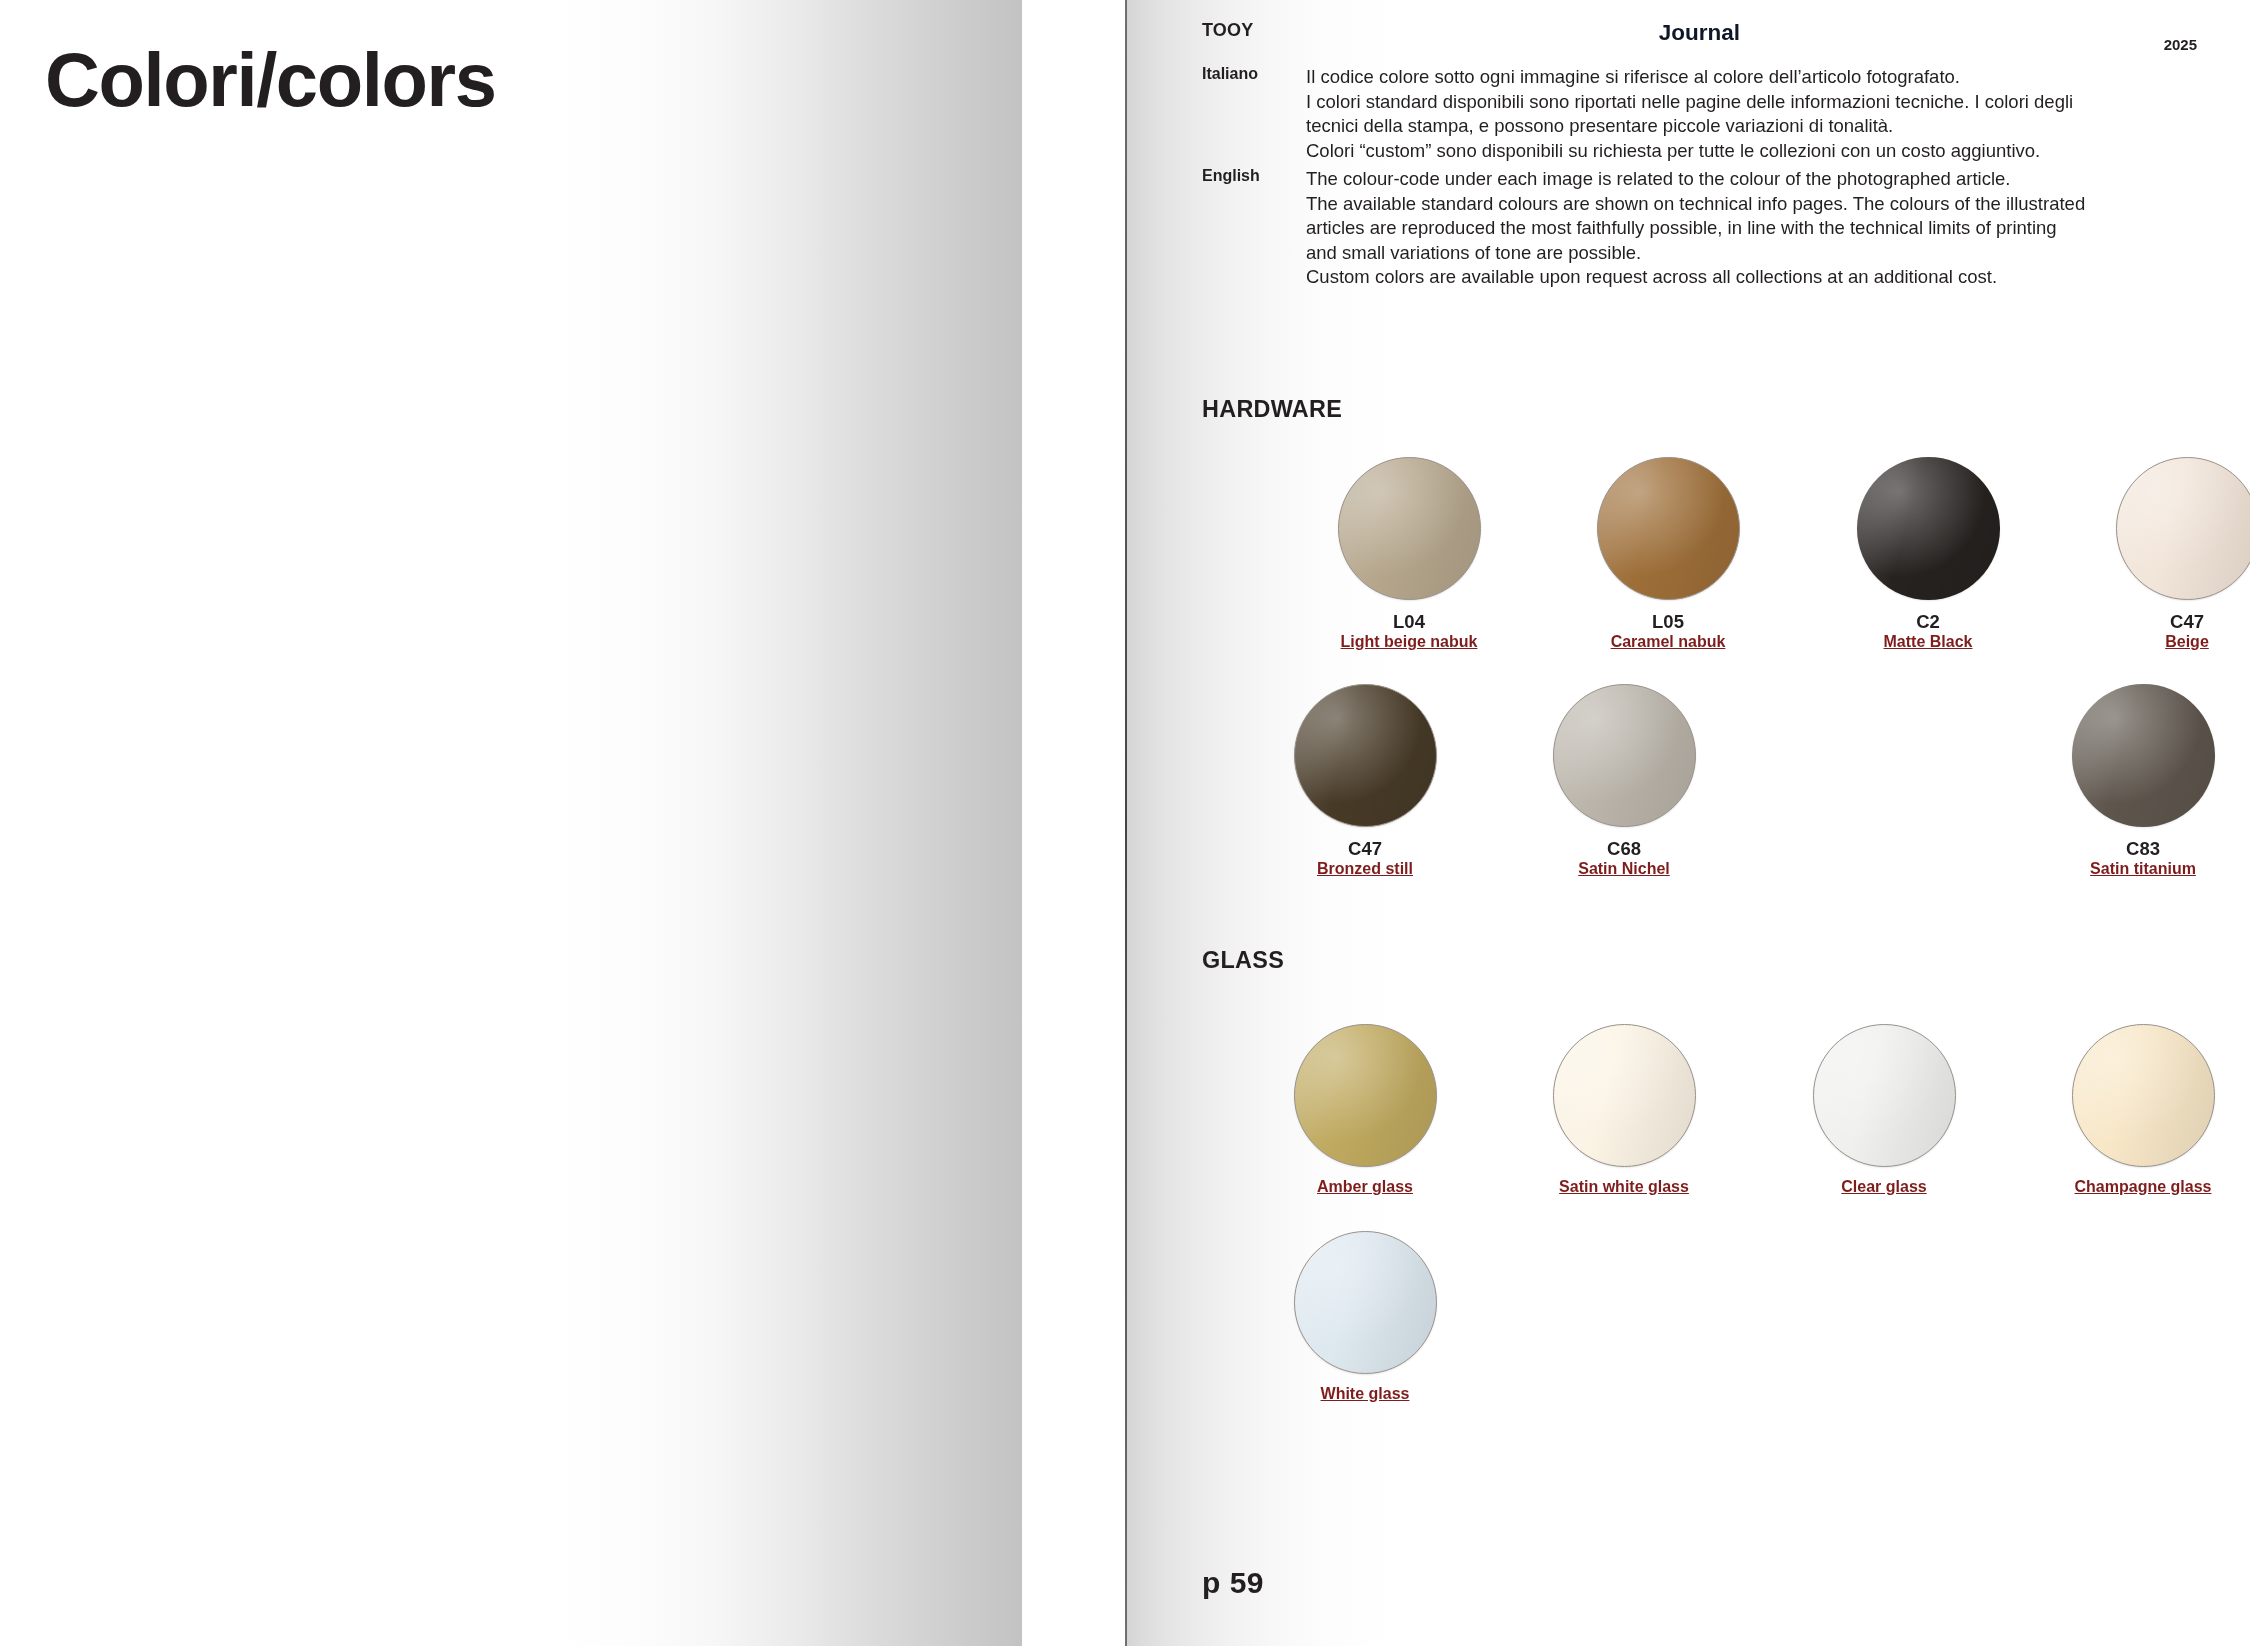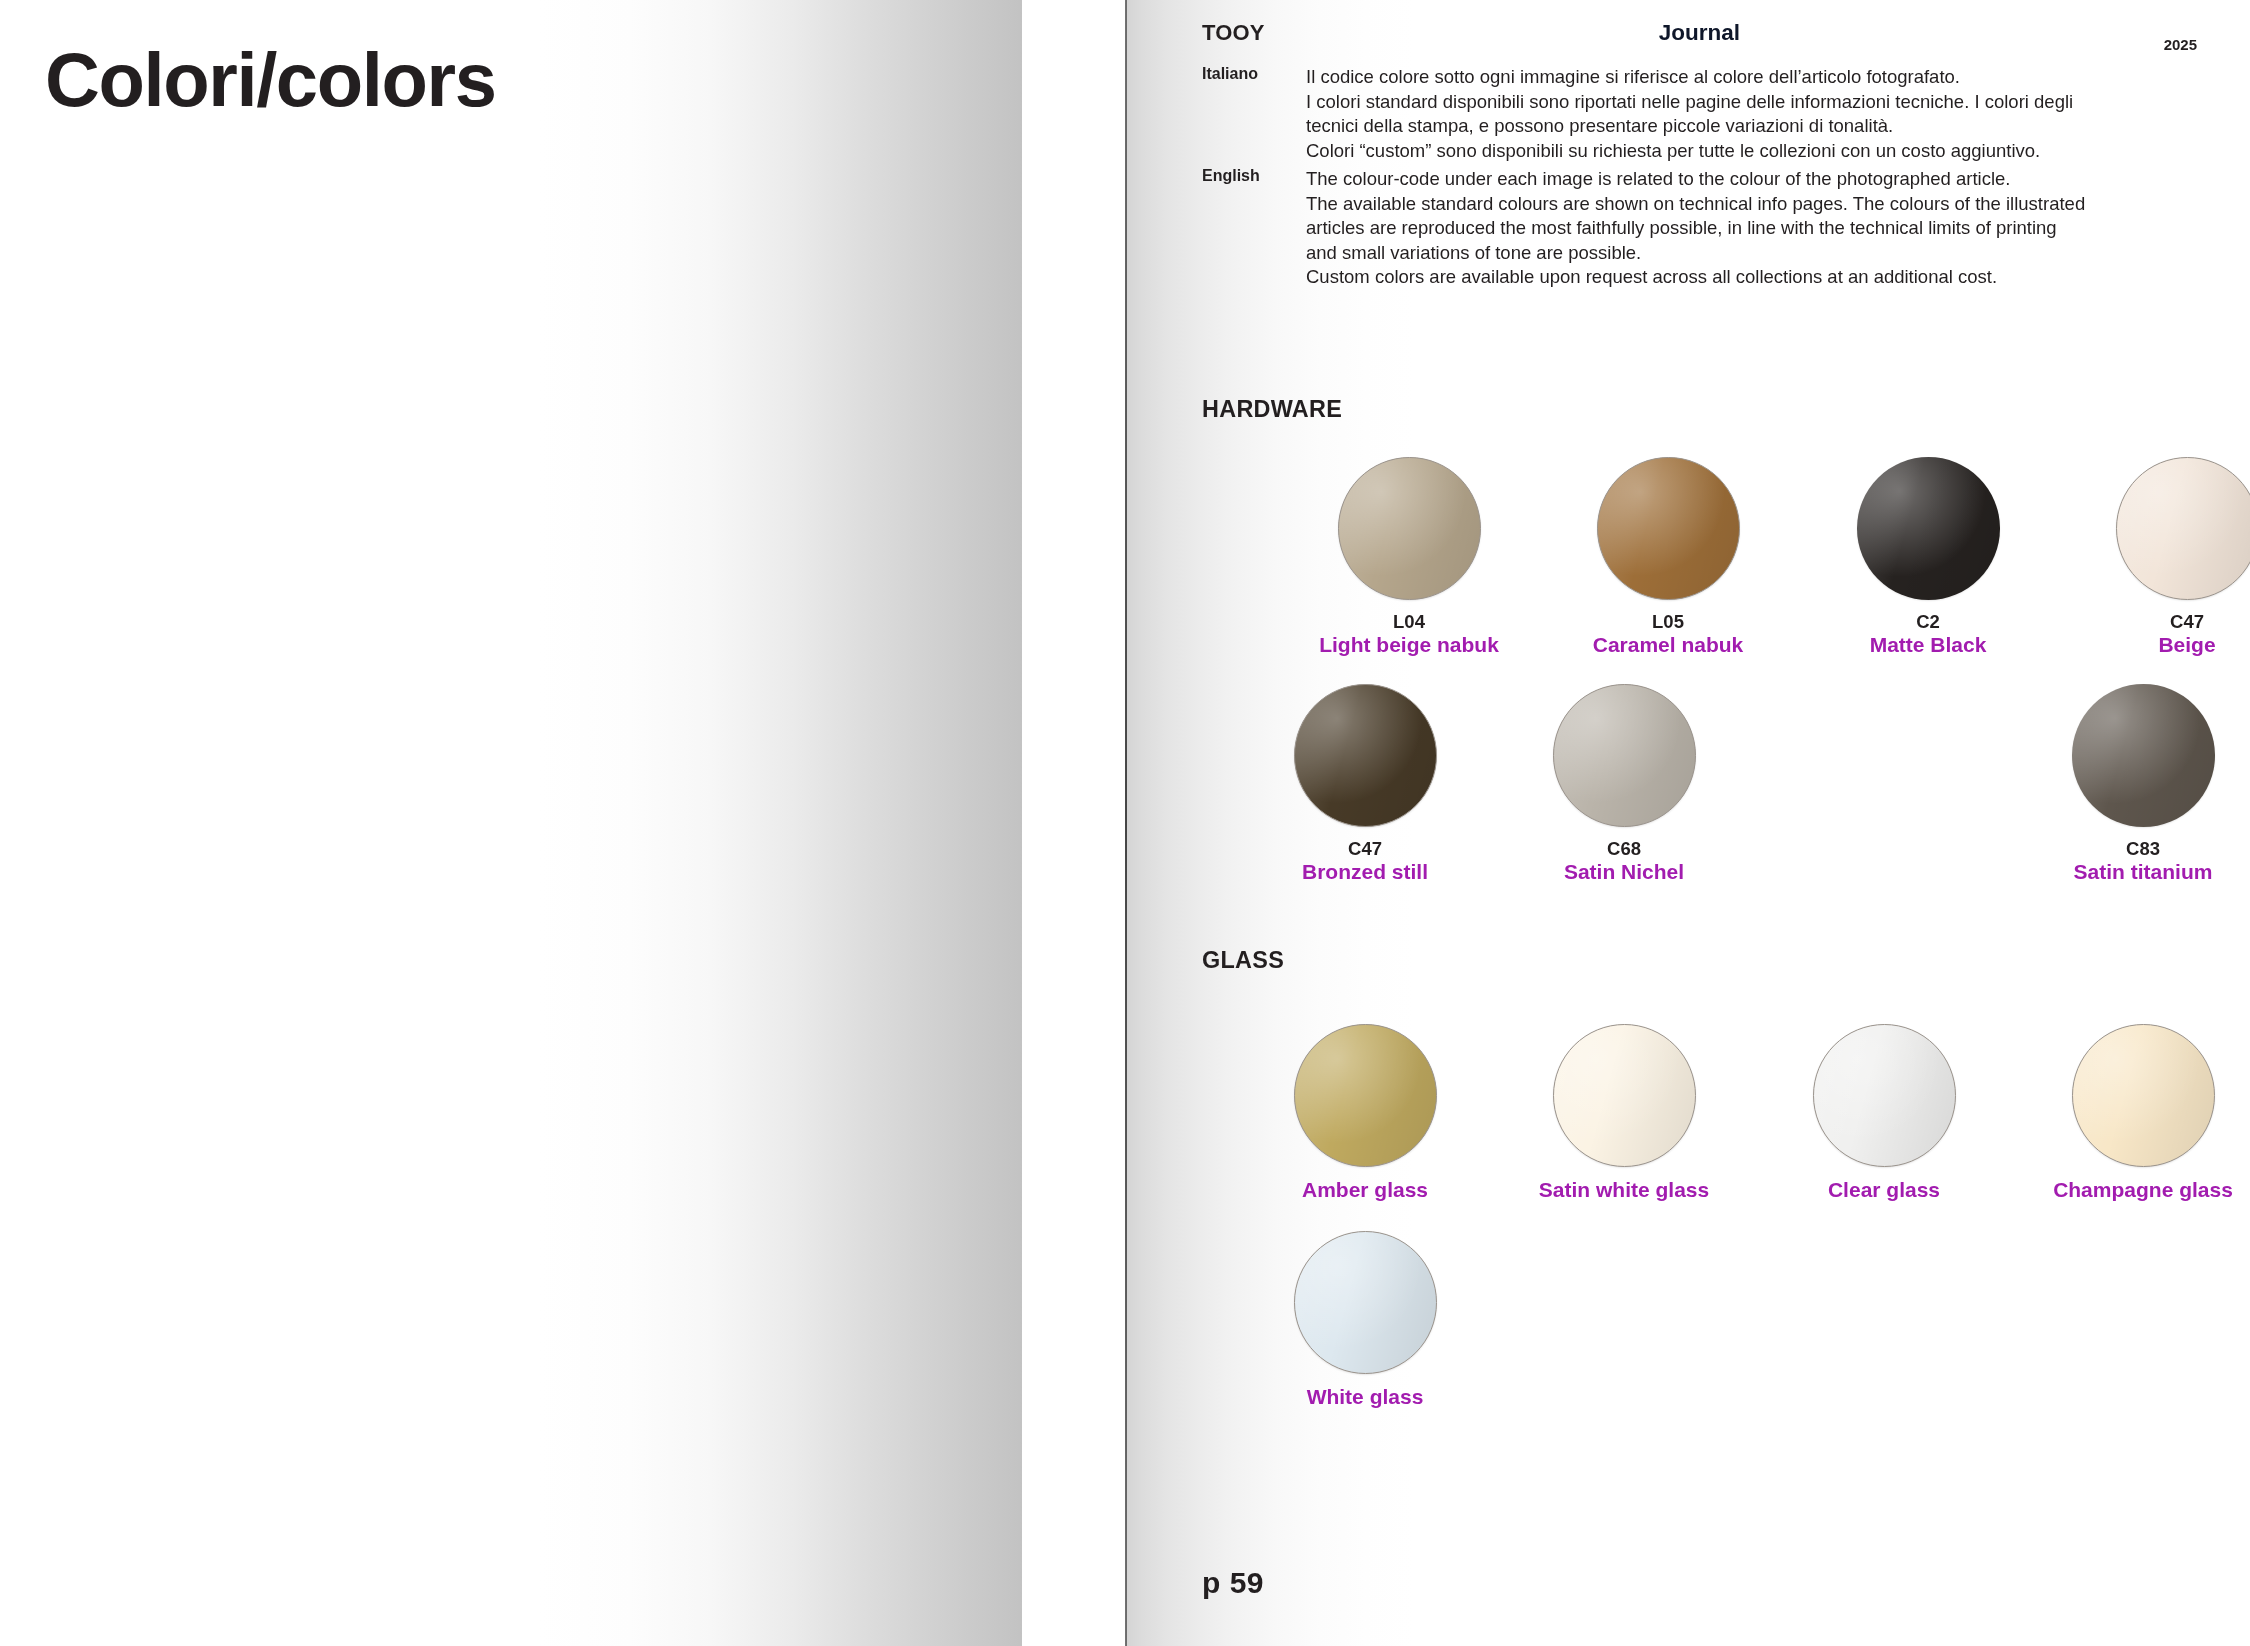--- a/index.html
+++ b/index.html
@@ -61,21 +61,21 @@
     color:#231f20;line-height:1;
     white-space:nowrap;
   }
 
   
   .rp{position:absolute;left:1126px;top:0;width:1124px;height:1646px;}
 
   .header-row{
     position:absolute;left:76px;top:20px;width:995px;height:31px;
   }
-  .hdr-brand{position:absolute;left:0;top:0;font-size:22px;font-weight:700;color:#231f20;letter-spacing:0.2px;}
+  .hdr-brand{position:absolute;left:0;top:0;font-size:18px;font-weight:700;color:#231f20;letter-spacing:0.2px;}
   .hdr-center{position:absolute;left:0;right:0;top:0;text-align:center;font-size:22.5px;font-weight:700;color:#0f172a;}
   .hdr-year{position:absolute;right:0;top:0;font-size:15px;font-weight:700;color:#231f20;margin-top:16px;}
 
   .lang-block{position:absolute;left:76px;width:995px;}
   .lang-label{
     position:absolute;left:0;top:0;width:99px;
     font-size:16px;font-weight:700;color:#231f20;
   }
   .lang-body{
     position:absolute;left:104px;top:0;width:891px;
@@ -91,21 +91,21 @@
   
   .sw-row{position:absolute;left:0;width:1124px;}
   .sw-cell{position:absolute;top:0;width:216px;text-align:center;}
   .sw-disc{
     width:143px;height:143px;border-radius:50%;
     margin:0 auto;
     box-shadow:0 0.9px 1.8px rgba(0,0,0,.10);
   }
   .sw-disc.ring{border:0.9px solid #9a938c;box-sizing:border-box;}
   .sw-code{margin-top:10.8px;font-size:18.5px;font-weight:700;color:#231f20;line-height:1.18;}
-  .sw-name{font-size:21px;font-weight:700;color:#a21caf;line-height:1.18;}
+  .sw-name{font-size:16px;font-weight:700;color:#7f1d1d;line-height:1.18;text-decoration:underline;}
 
   .page-num{
     position:absolute;left:76px;top:1566px;
     font-size:30px;font-weight:700;color:#231f20;letter-spacing:0.5px;
   }
 </style>
 </head>
 <body>
 
 <div id="spread">

